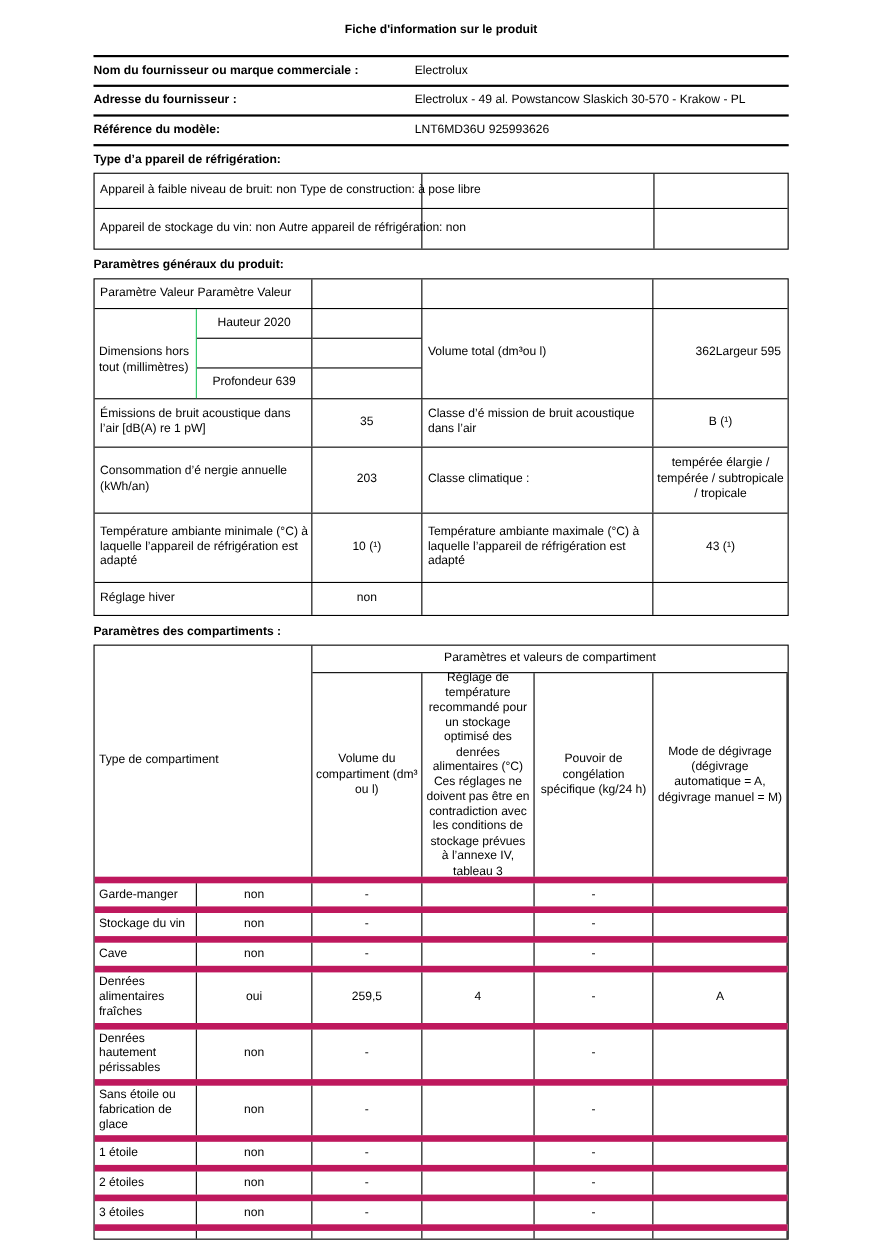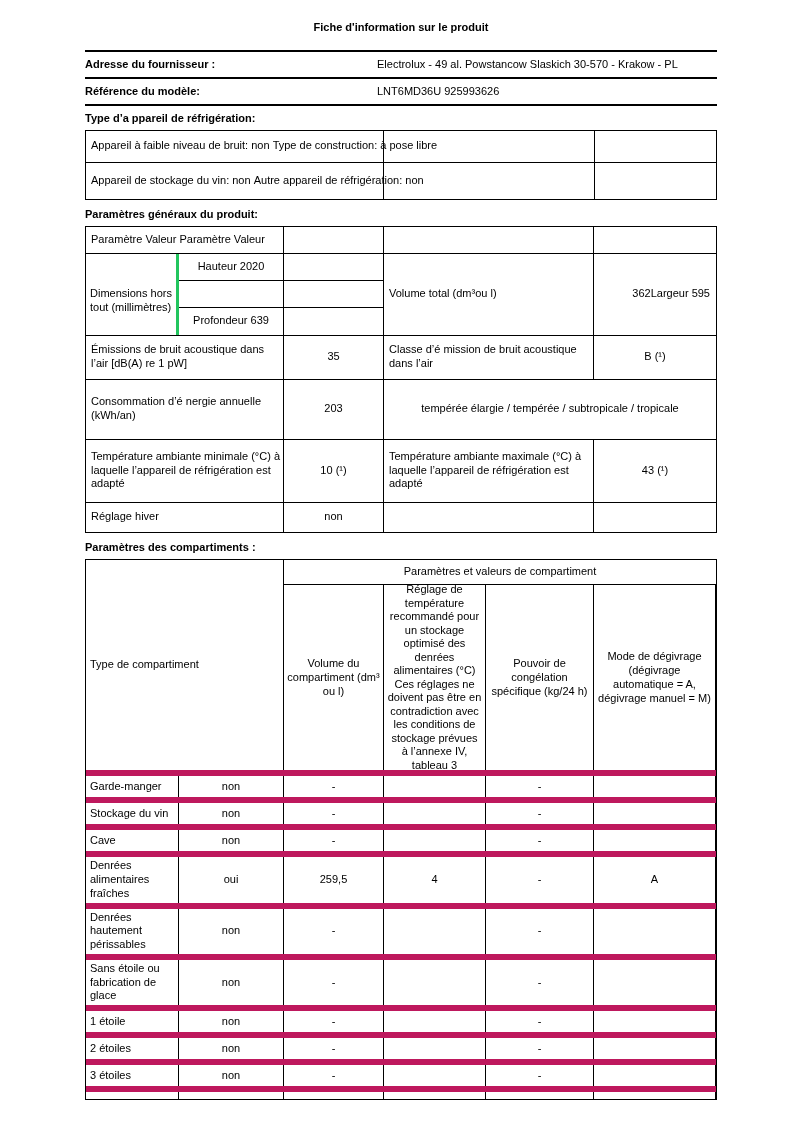--- a/index.html
+++ b/index.html
@@ -35,21 +35,21 @@
   .t2r1 { height:31px; } .t2r2 { height:37px; }
   .t2c1 { width:298px; white-space:nowrap; overflow:visible; }
   .t2c2 { width:211px; } .t2c3 { flex:1; }
 
   
   .g1 { width:198px; } .g2 { width:100px; } .g3 { width:210px; } .g4 { flex:1; }
   .t3r-hdr { height:26px; } .t3r-dim { height:82px; } .t3r-iee { height:23px; }
   .t3r-em { height:44px; } .t3r-cons { height:60px; } .t3r-temp { height:63px; } .t3r-hiv { height:30px; }
   .nowrap { white-space:nowrap; overflow:visible; }
   .dimc1 { padding:0; align-items:stretch; }
-  .dim-label { width:93px; border-right:3px solid #22c55e; display:flex; align-items:center; text-align:left; padding:16px 2px 2px 4px; }
+  .dim-label { width:93px; border-right:1px solid #22c55e; display:flex; align-items:center; text-align:left; padding:16px 2px 2px 4px; }
   .dim-subs { flex:1; display:flex; flex-direction:column; }
   .dim-sub { flex:1; display:flex; align-items:center; justify-content:center; }
   .dim-sub + .dim-sub { border-top:1px solid #000; }
   .dimc2 { padding:0; align-items:stretch; flex-direction:column; }
 
   
   .t4 { margin-top:5px; }
   .t4head { display:flex; }
   .type-cell { width:198px; border-right:1px solid #000; display:flex; align-items:center; padding:2px 2px 2px 4px; }
   .t4head-right { flex:1; }
@@ -64,20 +64,24 @@
 </style>
 </head>
 <body>
 
 <div class="page">
   <div class="title">Fiche d'information sur le produit</div>
 
   <div class="content">
 
     <div class="t1">
+      <div class="t1row">
+        <div class="t1label">Nom du fournisseur ou marque commerciale :</div>
+        <div class="t1value">Electrolux</div>
+      </div>
       <div class="t1row">
         <div class="t1label">Adresse du fournisseur :</div>
         <div class="t1value">Electrolux - 49 al. Powstancow Slaskich 30-570 - Krakow - PL</div>
       </div>
       <div class="t1row">
         <div class="t1label">Référence du modèle:</div>
         <div class="t1value">LNT6MD36U 925993626</div>
       </div>
     </div>
 
@@ -122,20 +126,21 @@
       </div>
       <div class="row t3r-em">
         <div class="cell g1 left">Émissions de bruit acoustique dans l’air [dB(A) re 1 pW]</div>
         <div class="cell g2">35</div>
         <div class="cell g3 left">Classe d’é mission de bruit acoustique dans l’air</div>
         <div class="cell g4">B (¹)</div>
       </div>
       <div class="row t3r-cons">
         <div class="cell g1 left">Consommation d’é nergie annuelle (kWh/an)</div>
         <div class="cell g2">203</div>
+        <div class="cell g3 left">Classe climatique :</div>
         <div class="cell g4">tempérée élargie / tempérée / subtropicale / tropicale</div>
       </div>
       <div class="row t3r-temp">
         <div class="cell g1 left">Température ambiante minimale (°C) à laquelle l’appareil de réfrigération est adapté</div>
         <div class="cell g2">10 (¹)</div>
         <div class="cell g3 left">Température ambiante maximale (°C) à laquelle l’appareil de réfrigération est adapté</div>
         <div class="cell g4">43 (¹)</div>
       </div>
       <div class="row t3r-hiv">
         <div class="cell g1 left">Réglage hiver</div>

